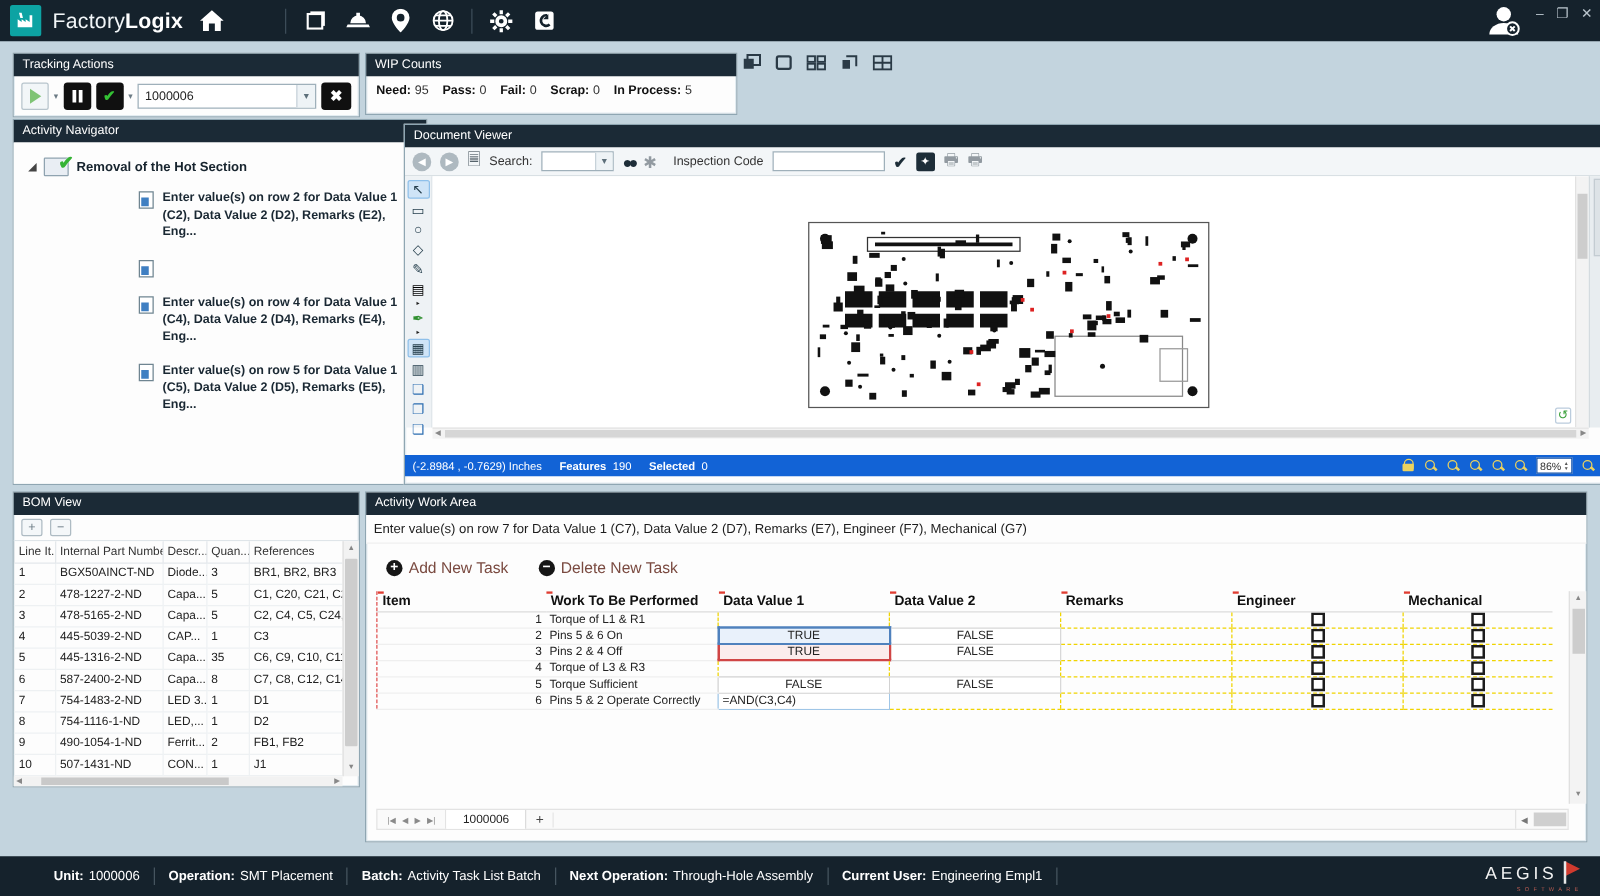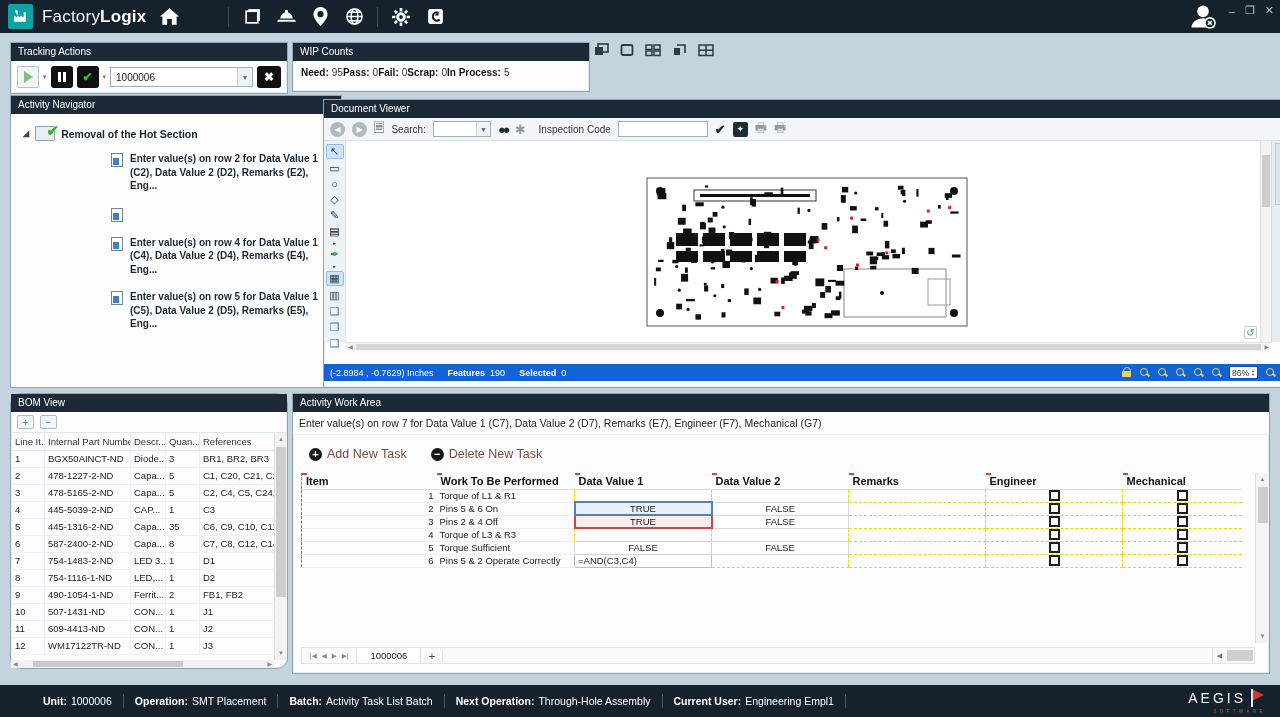--- a/index.html
+++ b/index.html
@@ -35,21 +35,21 @@
   .btn-blk { width:22px; height:22px; background:#101010; border-radius:3px; color:#fff;
              display:flex; align-items:center; justify-content:center; font-size:12px; }
   .drop-dash { color:#6c7b85; font-size:7px; }
   .combo { flex:1; height:20px; background:#fff; border:1px solid #9fb0ba; display:flex; align-items:center; font-size:10px; }
   .combo .val { flex:1; padding:0 5px; }
   .combo .arr { width:15px; height:100%; border-left:1px solid #c7d2d9; background:#eef3f6; color:#5d6f7a;
                 display:flex; align-items:center; justify-content:center; font-size:7px; }
   .pause-bars { display:flex; gap:2px; } .pause-bars i { width:3px; height:10px; background:#fff; }
 
   
-  .wip-body { padding:6px 8px; font-size:10px; display:flex; }
+  .wip-body { padding:6px 8px; font-size:10px; display:flex; gap:11px; }
   .wip-stat b { font-weight:700; color:#111; } .wip-stat span { color:#333; margin-left:3px; }
 
   
   .layouts { position:absolute; left:594px; top:43px; display:flex; gap:11px; }
   .layouts svg { cursor:pointer; }
 
   
   .nav-body { position:absolute; left:0; right:13px; top:18px; bottom:0; background:#fdfdfd; overflow:hidden; }
   .nav-root { display:flex; align-items:center; gap:6px; padding:12px 0 4px 12px; font-size:10.5px; font-weight:700; color:#17242e; }
   .expander { color:#444; font-size:8px; }
@@ -357,21 +357,21 @@
       </div>
 
   </div>
   <div class="vsb">
     <span class="ar up">▲</span>
     <span class="ar dn">▼</span>
     <span class="thumb" style="top:14px; height:140px;"></span>
   </div>
 </section>
 
-<section class="panel" style="left:10px; top:393px; width:278px; height:276px;border-radius:11px;">
+<section class="panel" style="left:10px; top:393px; width:278px; height:237px;">
   <div class="ptitle">
       <span>BOM View</span>
     </div>
   <div class="bom-tools">
     <span class="sq-btn">+</span>
     <span class="sq-btn">−</span>
   </div>
   <div class="bom-wrap">
     <table class="grid">
       <colgroup>

